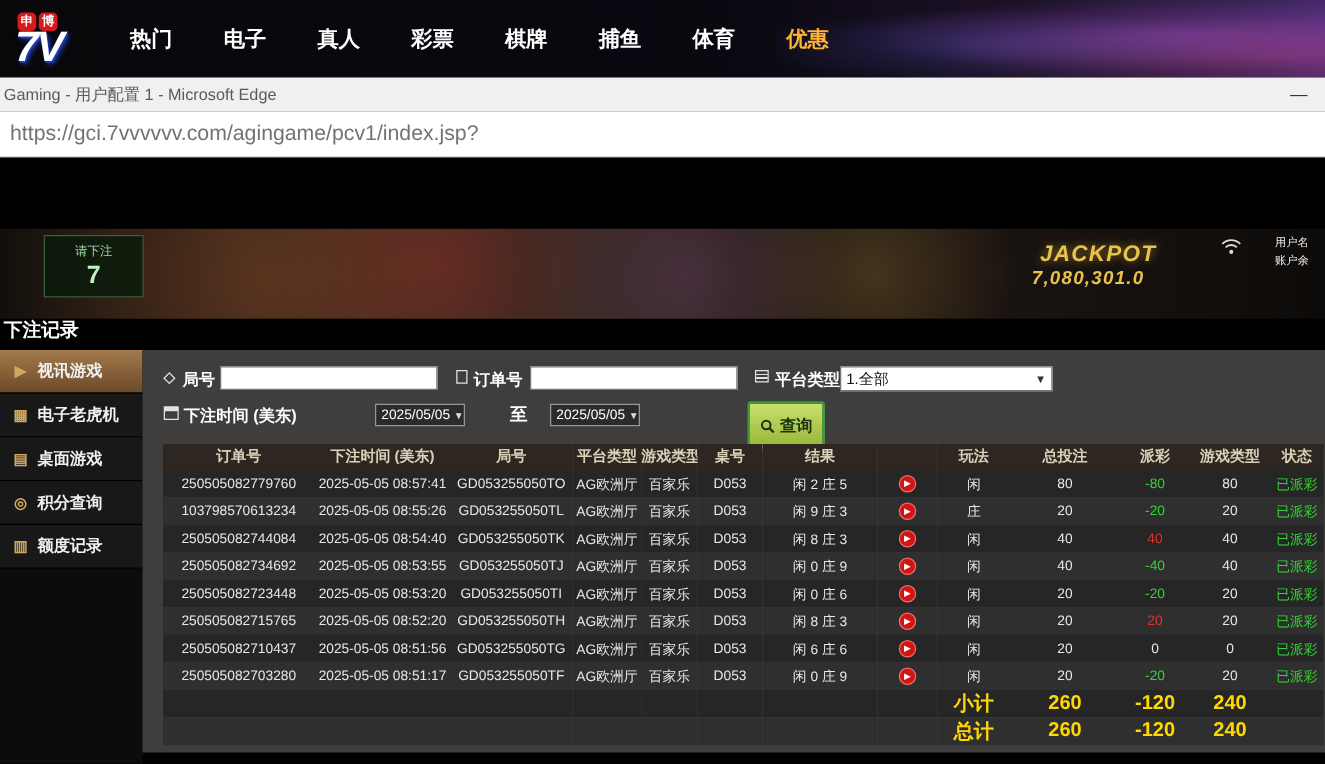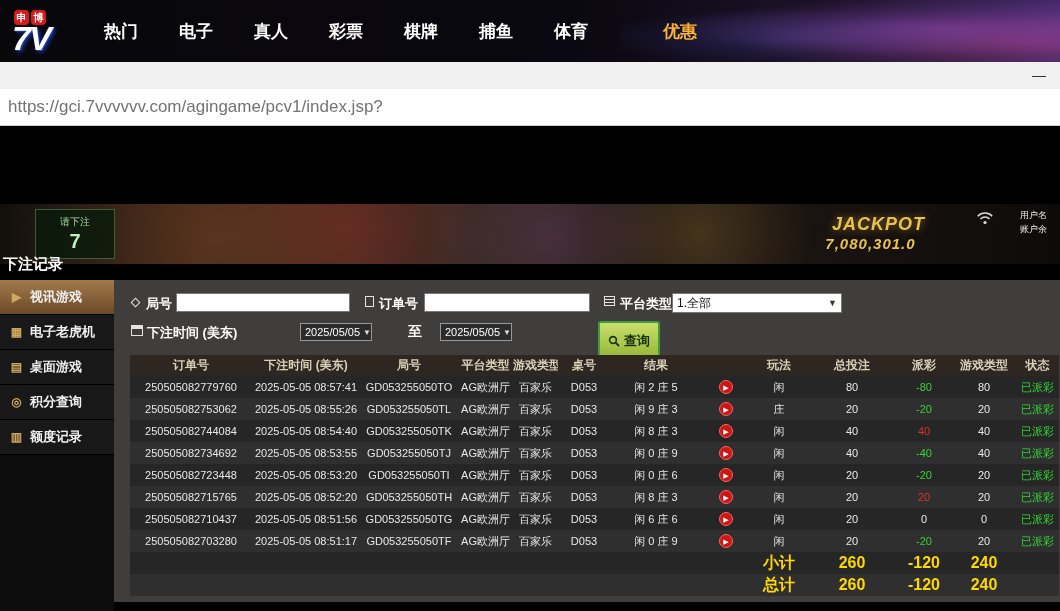--- a/index.html
+++ b/index.html
@@ -15,34 +15,34 @@
                 radial-gradient(ellipse at 40% 60%, rgba(90,110,255,.22), transparent 55%),
                 radial-gradient(ellipse at 92% 70%, rgba(255,80,140,.25), transparent 50%); }
   .logo { margin-left: 12px; width: 62px; position: relative; z-index: 2; }
   .logo-badges { display: flex; gap: 2px; margin-left: 2px; }
   .logo-badges span { width: 15px; height: 15px; background: #d81a1a; color: #fff; font-size: 10px;
     line-height: 15px; text-align: center; border-radius: 4px; font-weight: bold; }
   .logo-main { font-size: 34px; font-weight: bold; font-style: italic; color: #fff; line-height: 27px;
     letter-spacing: -2px; text-shadow: 1px 1px 0 #1b3bb0, 2px 2px 4px #1b3bb0; }
   .menu { display: flex; gap: 41px; margin-left: 30px; z-index: 2; }
   .menu-item { color: #fff; font-size: 17px; font-weight: bold; cursor: pointer; white-space: nowrap; }
-  .menu-item.highlight { color: #ffb432; margin-left: 34px; }
+  .menu-item.highlight { color: #ffb432; }
 
   
   .titlebar { position: absolute; top: 62px; left: 0; width: 1060px; height: 27px; background: #f0f0f0;
     display: flex; align-items: center; }
   .titlebar .title { margin-left: 3px; font-size: 13px; color: #5a5a5a; }
   .min-btn { position: absolute; right: 14px; top: 0; line-height: 27px; color: #333; font-size: 14px; cursor: pointer; }
   .urlbar { position: absolute; top: 89px; left: 0; width: 1060px; height: 37px; background: #fff;
     display: flex; align-items: center; border-bottom: 1px solid #cfcfcf; }
   .urlbar .url { margin-left: 8px; font-size: 17px; color: #737373; white-space: nowrap; }
 
   
   .stage { position: absolute; top: 126px; left: 0; width: 1060px; height: 154px; background: #000; }
-  .game-strip { position: absolute; top: 78px; left: 0; width: 1060px; height: 60px;
+  .game-strip { position: absolute; top: 57px; left: 0; width: 1060px; height: 72px;
     background: linear-gradient(90deg,#13100c,#2a1f18 22%,#3a2a22 42%,#1e1611 62%,#171210 82%,#0d0b09);
     overflow: hidden; }
   .game-strip .blobs { position: absolute; inset: 0;
     background: radial-gradient(circle at 20% 55%, rgba(150,80,40,.45), transparent 24%),
                 radial-gradient(circle at 33% 40%, rgba(170,40,40,.35), transparent 18%),
                 radial-gradient(circle at 52% 55%, rgba(110,70,110,.40), transparent 22%),
                 radial-gradient(circle at 66% 50%, rgba(210,160,70,.22), transparent 16%); }
   .bet-box { position: absolute; left: 35px; top: 5px; width: 80px; height: 50px;
     background: rgba(8,26,10,.8); border: 1px solid #3c5c3c; text-align: center; }
   .bet-box .bet-label { color: #9fd89f; font-size: 10px; margin-top: 5px; }
@@ -123,20 +123,21 @@
         <span class="menu-item">彩票</span>
         <span class="menu-item">棋牌</span>
         <span class="menu-item">捕鱼</span>
         <span class="menu-item">体育</span>
         <span class="menu-item highlight">优惠</span>
       </nav>
     <div class="glow"></div>
   </header>
 
   <div class="titlebar">
+    <span class="title">Gaming - 用户配置 1 - Microsoft Edge</span>
     <span class="min-btn">—</span>
   </div>
   <div class="urlbar">
     <span class="url">https://gci.7vvvvvv.com/agingame/pcv1/index.jsp?</span>
   </div>
 
   <div class="stage">
     <div class="game-strip">
       <div class="blobs"></div>
       <div class="bet-box">
@@ -261,21 +262,21 @@
               <td>D053</td>
               <td>闲 2 庄 5</td>
               <td><span class="play-btn">▶</span></td>
               <td>闲</td>
               <td>80</td>
               <td class="neg">-80</td>
               <td>80</td>
               <td class="status">已派彩</td>
             </tr>
             <tr class="even">
-              <td>250505082753062</td>
+              <td>103798570613234</td>
               <td>2025-05-05 08:55:26</td>
               <td>GD053255050TL</td>
               <td>AG欧洲厅</td>
               <td>百家乐</td>
               <td>D053</td>
               <td>闲 9 庄 3</td>
               <td><span class="play-btn">▶</span></td>
               <td>庄</td>
               <td>20</td>
               <td class="neg">-20</td>

